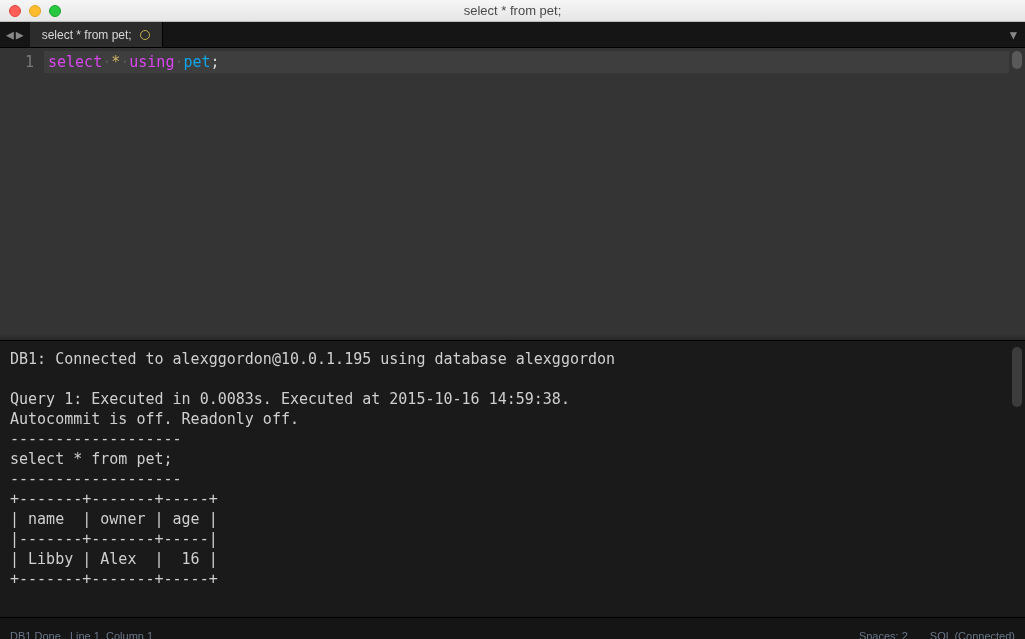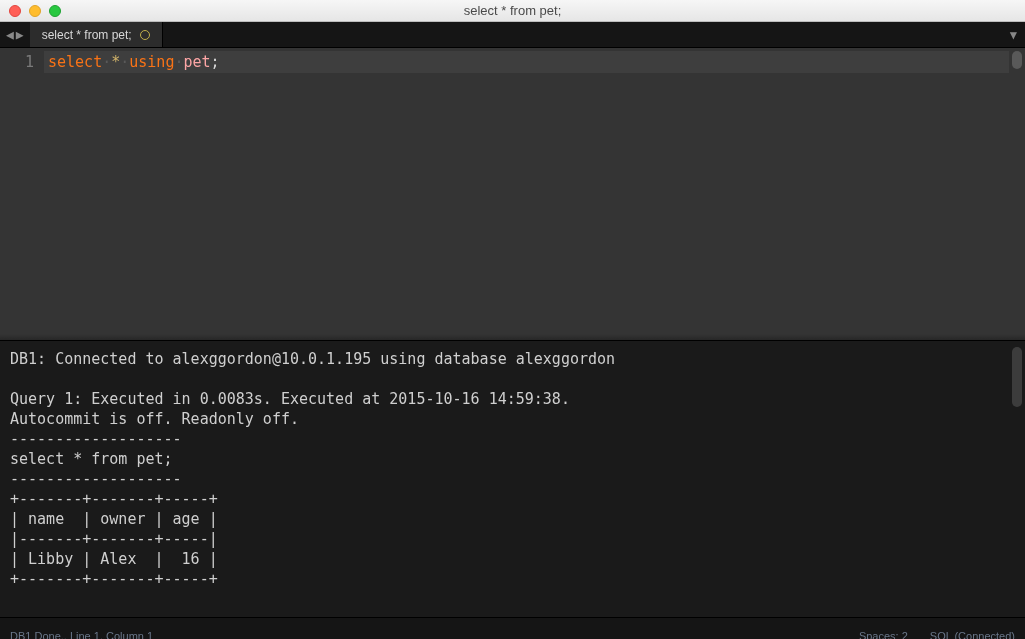--- a/index.html
+++ b/index.html
@@ -64,23 +64,23 @@
   .gutter {
     width: 44px; text-align: right; padding: 3px 10px 0 0;
     color: #7a7a7a; background: #343434; user-select: none;
   }
   .code { flex: 1; padding: 3px 0 0 4px; position: relative; }
   .line-hl {
     position: absolute; left: 0; right: 16px; top: 3px; height: 22px;
     background: rgba(255,255,255,0.05);
   }
   .code .row { position: relative; z-index: 1; }
-  .kw { color: #f97316; margin-top: 32px; }
+  .kw { color: #d946ef; margin-top: 32px; }
   .star { color: #d1b36a; }
-  .ident { color: #fca5a5; }
+  .ident { color: #0ea5e9; }
   .punct { color: #d8d8d8; }
   .ws-dot { color: #595959; }
   .editor .scrollbar {
     position: absolute; right: 3px; top: 3px; width: 10px; height: 18px;
     background: rgba(200,200,200,0.25); border-radius: 5px;
   }
   .editor-shadow {
     position: absolute; left:0; right:0; bottom:0; height:6px;
     background: linear-gradient(rgba(0,0,0,0), rgba(0,0,0,0.25));
   }

